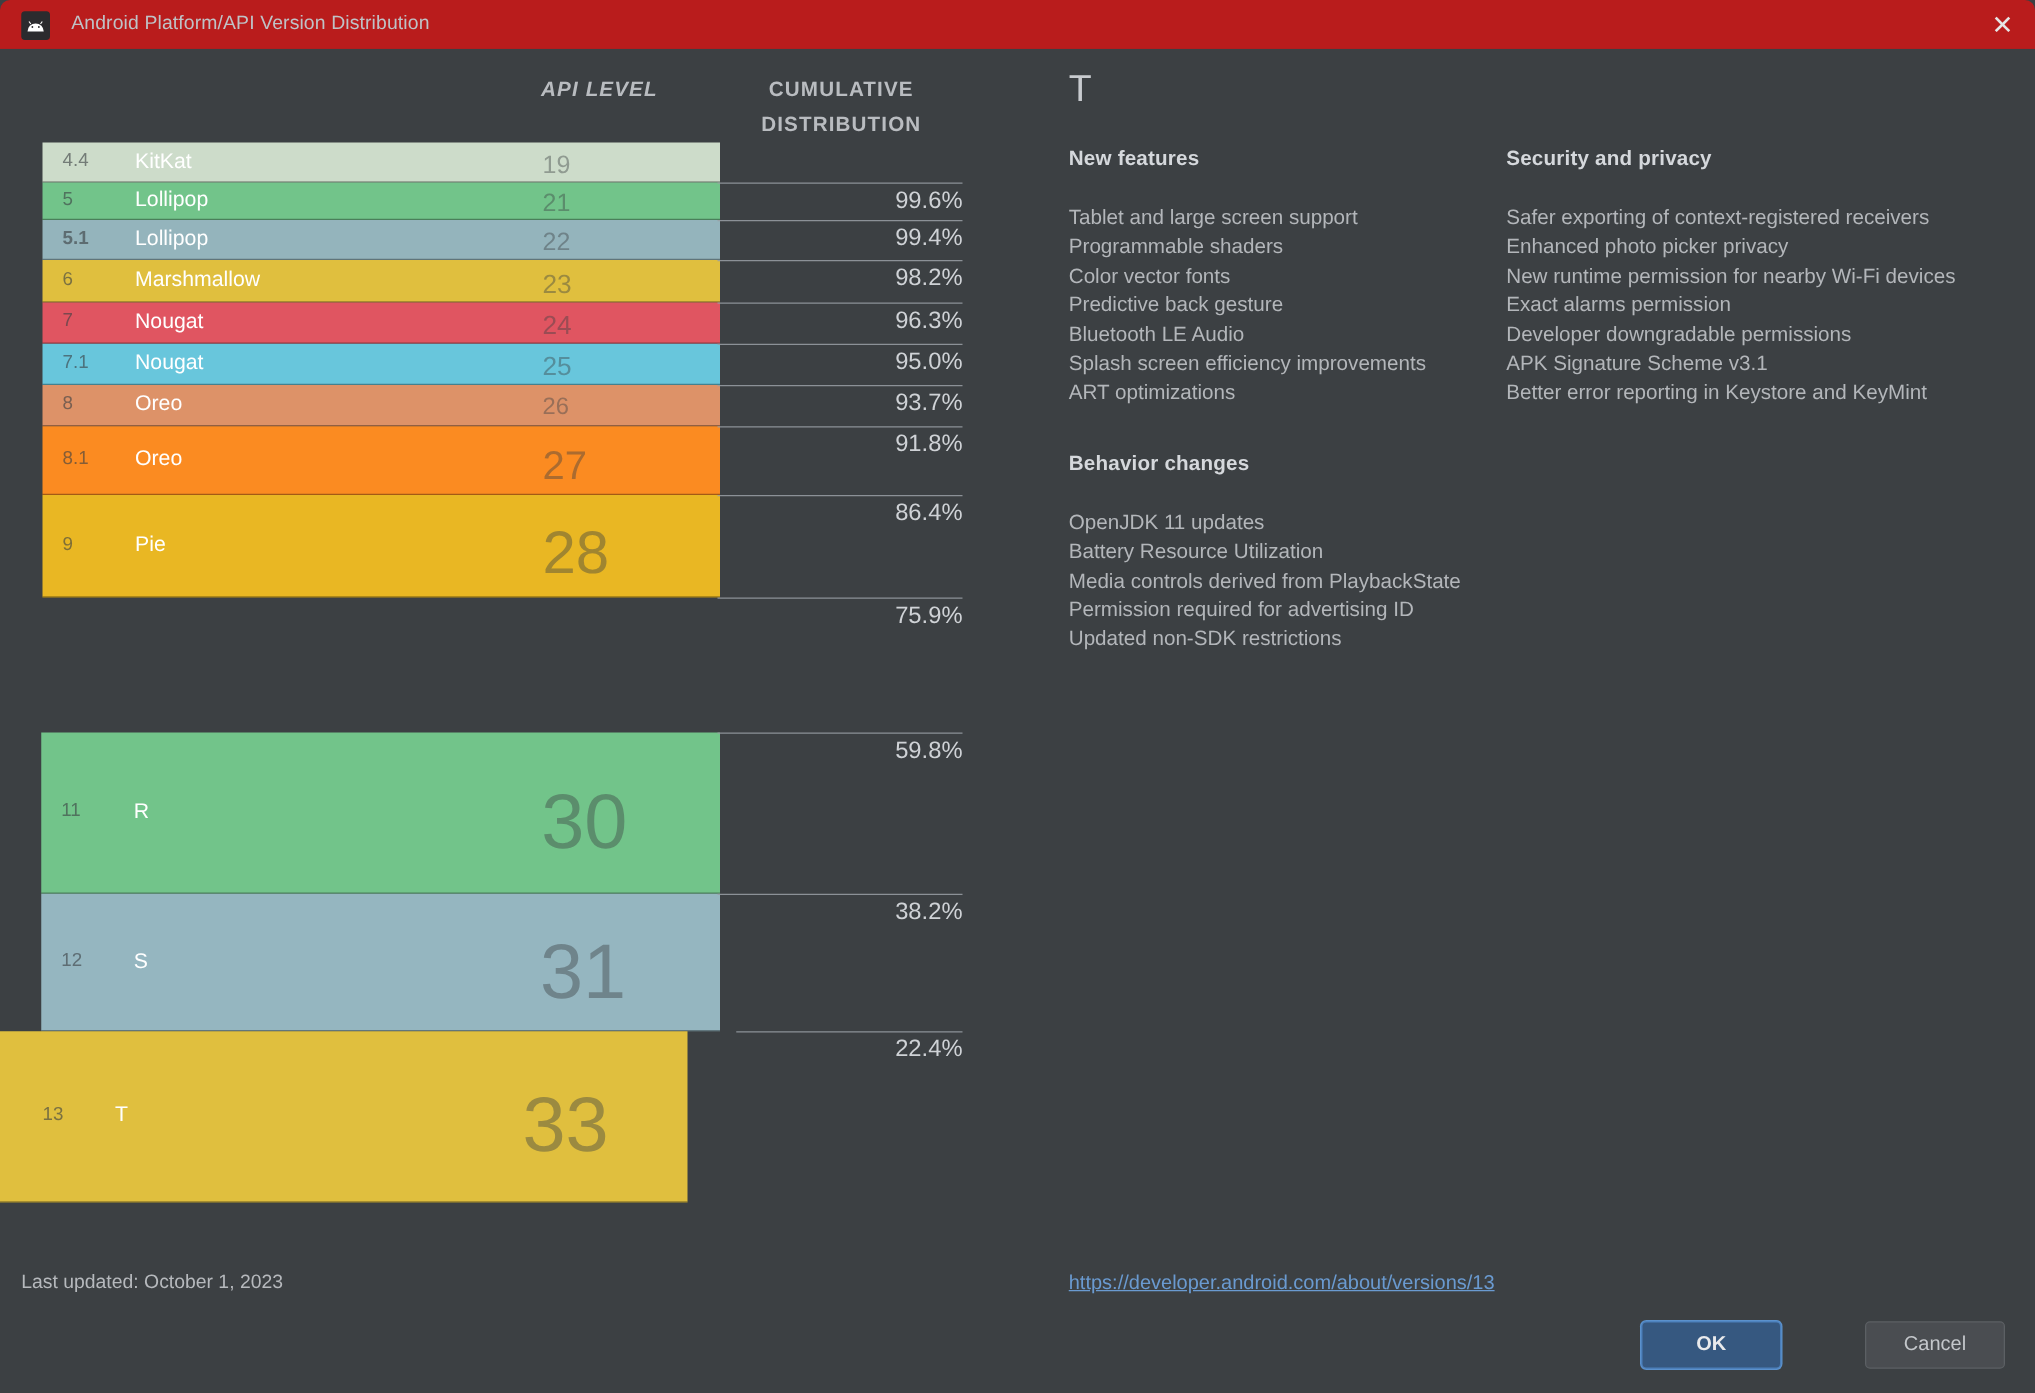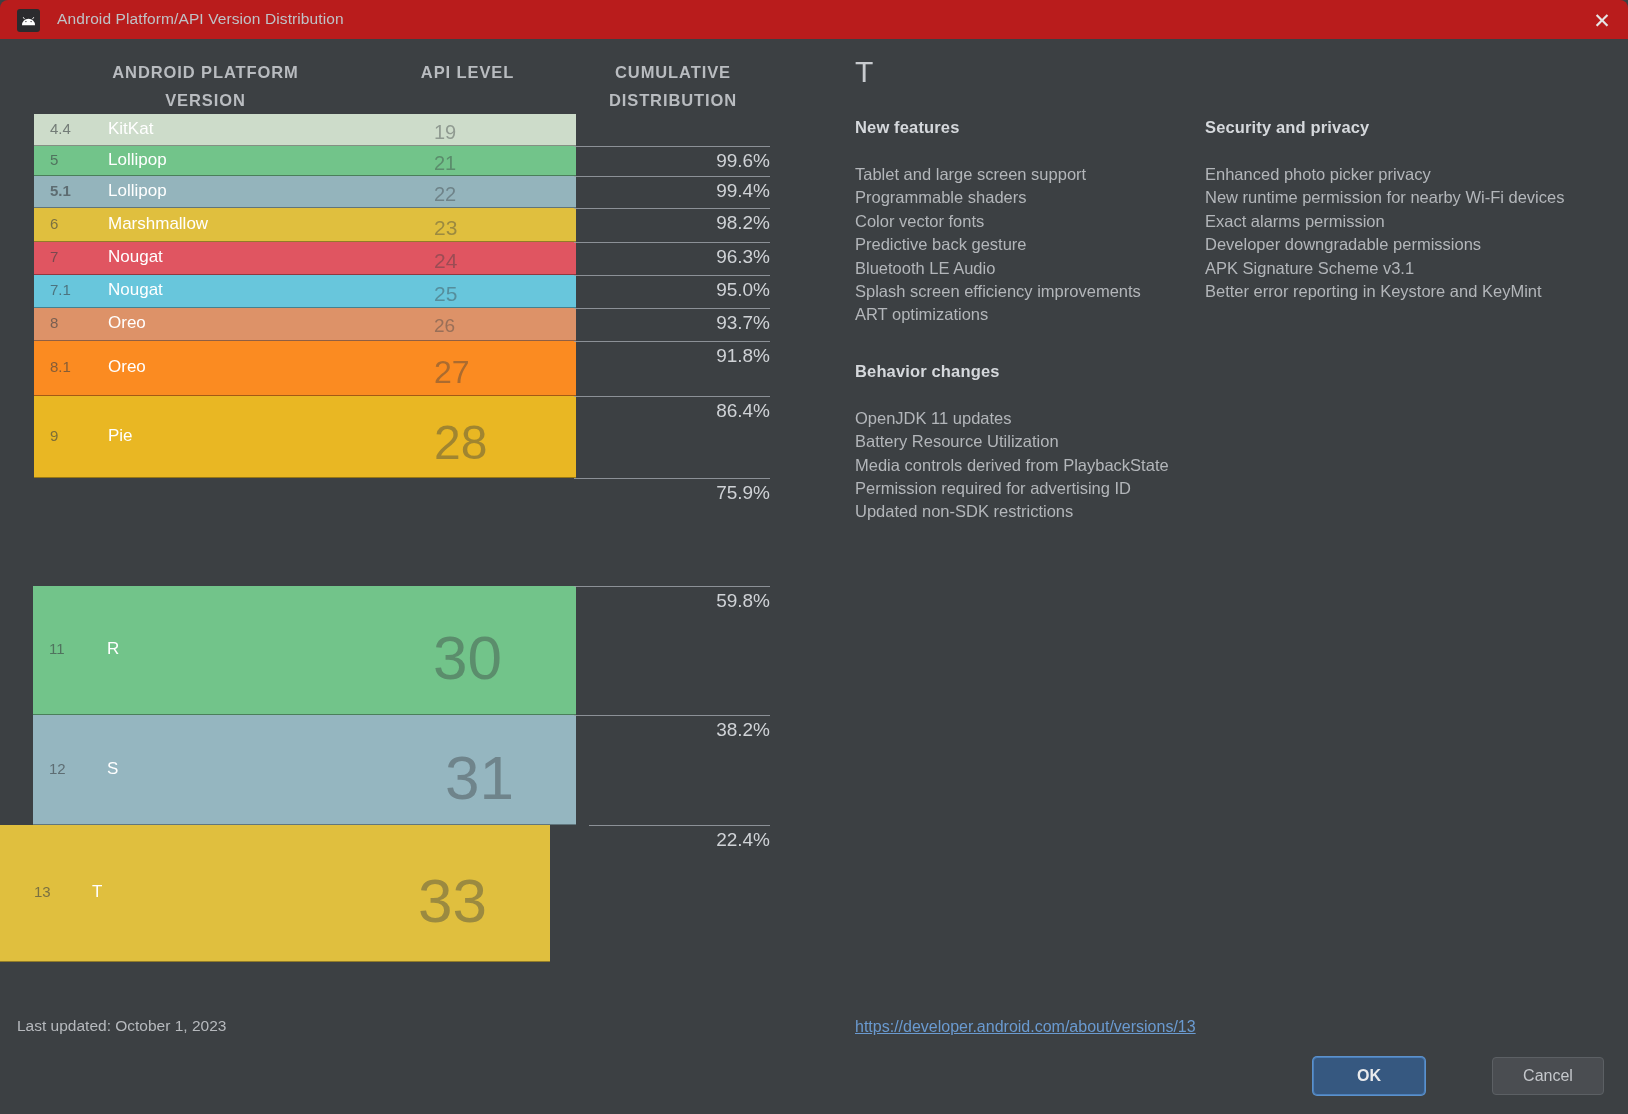--- a/index.html
+++ b/index.html
@@ -33,21 +33,21 @@
     color:#e6e6e6; font-size:21px; line-height:1; cursor:pointer;
   }
 
   
   .col-head {
     position:absolute; color:#b9bcc0; font-weight:bold;
     font-size:16.5px; letter-spacing:.9px; text-align:center;
     line-height:28px;
   }
   #head-platform { left:98px;  top:58px; width:215px; }
-  #head-api      { left:360px; top:58px; width:215px; }
+  #head-api      { left:372px; top:58px; width:215px;font-style:italic; }
   #head-cumul    { left:578px; top:58px; width:190px; }
 
   
   .chart { position:absolute; left:0; top:114px; width:790px; }
   .row { position:relative; width:790px; }
   .bar {
     position:absolute; left:0; top:0; height:100%;
     border-bottom:1px solid rgba(0,0,0,.35);
   }
   .bar .v-num {
@@ -132,24 +132,20 @@
         <line x1="2.2" y1="1.2" x2="3.6" y2="3.2" stroke="#ffffff" stroke-width="0.9"></line>
         <line x1="12.8" y1="1.2" x2="11.4" y2="3.2" stroke="#ffffff" stroke-width="0.9"></line>
         <circle cx="4.9" cy="5.6" r="0.72" fill="#2b2b2e"></circle>
         <circle cx="10.1" cy="5.6" r="0.72" fill="#2b2b2e"></circle>
       </svg>
     </div>
     <div class="tb-title">Android Platform/API Version Distribution</div>
     <div class="tb-close">✕</div>
   </div>
 
-  <div class="col-head" id="head-platform">
-    <div>ANDROID PLATFORM</div>
-    <div>VERSION</div>
-  </div>
   <div class="col-head" id="head-api">API LEVEL</div>
   <div class="col-head" id="head-cumul">
     <div>CUMULATIVE</div>
     <div>DISTRIBUTION</div>
   </div>
 
   <div class="chart" id="chart">
       <div class="row" style="height: 32px;">
         <div class="bar" style="left: 34px; width: 542px; background: rgb(205, 220, 202);">
           <span class="v-num" style="left: 16px; top: calc(50% - 10px);">4.4</span>
@@ -239,21 +235,21 @@
           <span class="v-name" style="left: 74px; top: calc(50% - 11px);">R</span>
           <span class="api-num" style="font-size: 62px; left: 400px; top: calc(50% - 22.94px);">30</span>
         </div>
         <div class="cum-rule" style="width: 196px;"></div>
         <div class="cum">59.8%</div>
       </div>
       <div class="row" style="height: 110px;">
         <div class="bar" style="left: 33px; width: 543px; background: rgb(149, 182, 192);">
           <span class="v-num" style="left: 16px; top: calc(50% - 10px);">12</span>
           <span class="v-name" style="left: 74px; top: calc(50% - 11px);">S</span>
-          <span class="api-num" style="font-size: 62px; left: 412px; top: calc(50% - 22.94px);">31</span>
+          <span class="api-num" style="font-size: 62px; left: 399px; top: calc(50% - 22.94px);">31</span>
         </div>
         <div class="cum-rule" style="width: 196px;"></div>
         <div class="cum">38.2%</div>
       </div>
       <div class="row" style="height: 137px;">
         <div class="bar" style="left: 0; width: 550px; background: rgb(224, 191, 62);">
           <span class="v-num" style="left: 34px; top: calc(50% - 10px);">13</span>
           <span class="v-name" style="left: 92px; top: calc(50% - 11px);">T</span>
           <span class="api-num" style="font-size: 62px; left: 418px; top: calc(50% - 22.94px);">33</span>
         </div>
@@ -277,20 +273,21 @@
       <div class="rp-gap"></div>
       <div class="rp-h second">Behavior changes</div>
       <div class="rp-item">OpenJDK 11 updates</div>
       <div class="rp-item">Battery Resource Utilization</div>
       <div class="rp-item">Media controls derived from PlaybackState</div>
       <div class="rp-item">Permission required for advertising ID</div>
       <div class="rp-item">Updated non-SDK restrictions</div>
     </div>
   <div class="rp-col" id="rp-right">
       <div class="rp-h">Security and privacy</div>
+      <div class="rp-item">Safer exporting of context-registered receivers</div>
       <div class="rp-item">Enhanced photo picker privacy</div>
       <div class="rp-item">New runtime permission for nearby Wi-Fi devices</div>
       <div class="rp-item">Exact alarms permission</div>
       <div class="rp-item">Developer downgradable permissions</div>
       <div class="rp-item">APK Signature Scheme v3.1</div>
       <div class="rp-item">Better error reporting in Keystore and KeyMint</div>
     </div>
 
   <div class="url">https://developer.android.com/about/versions/13</div>
 

